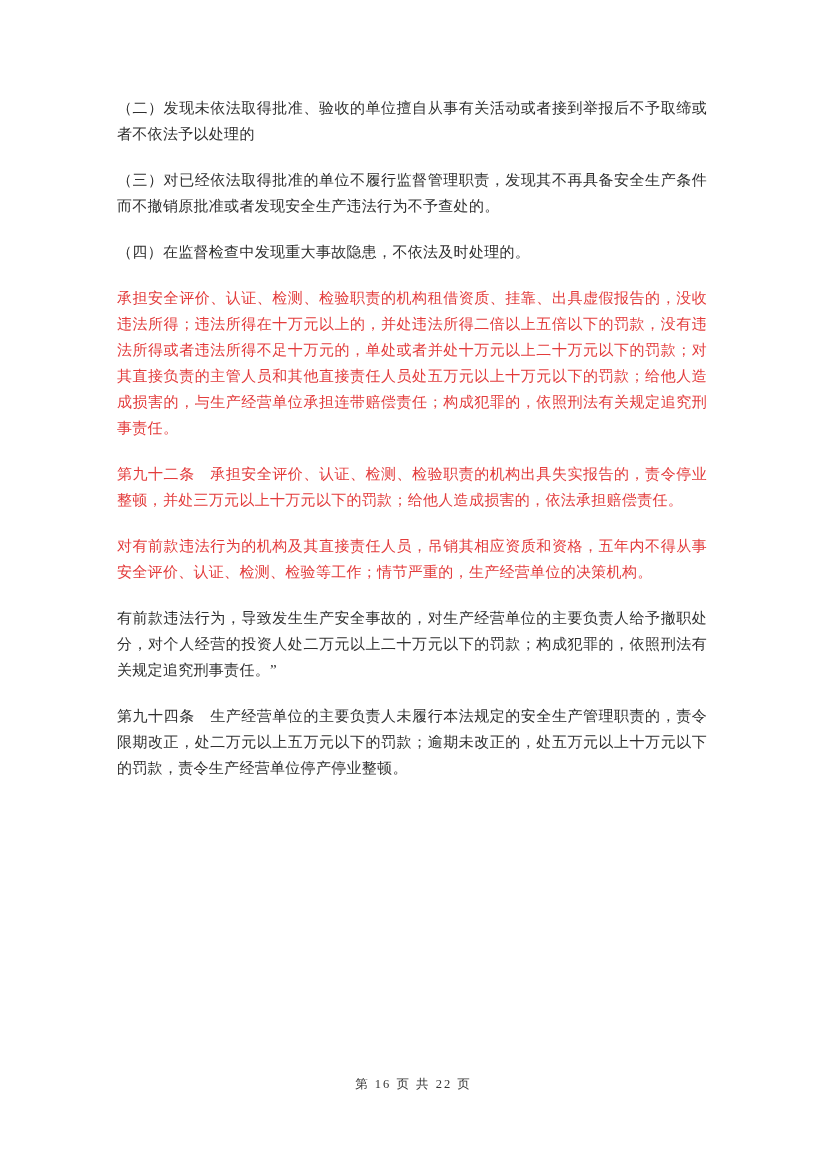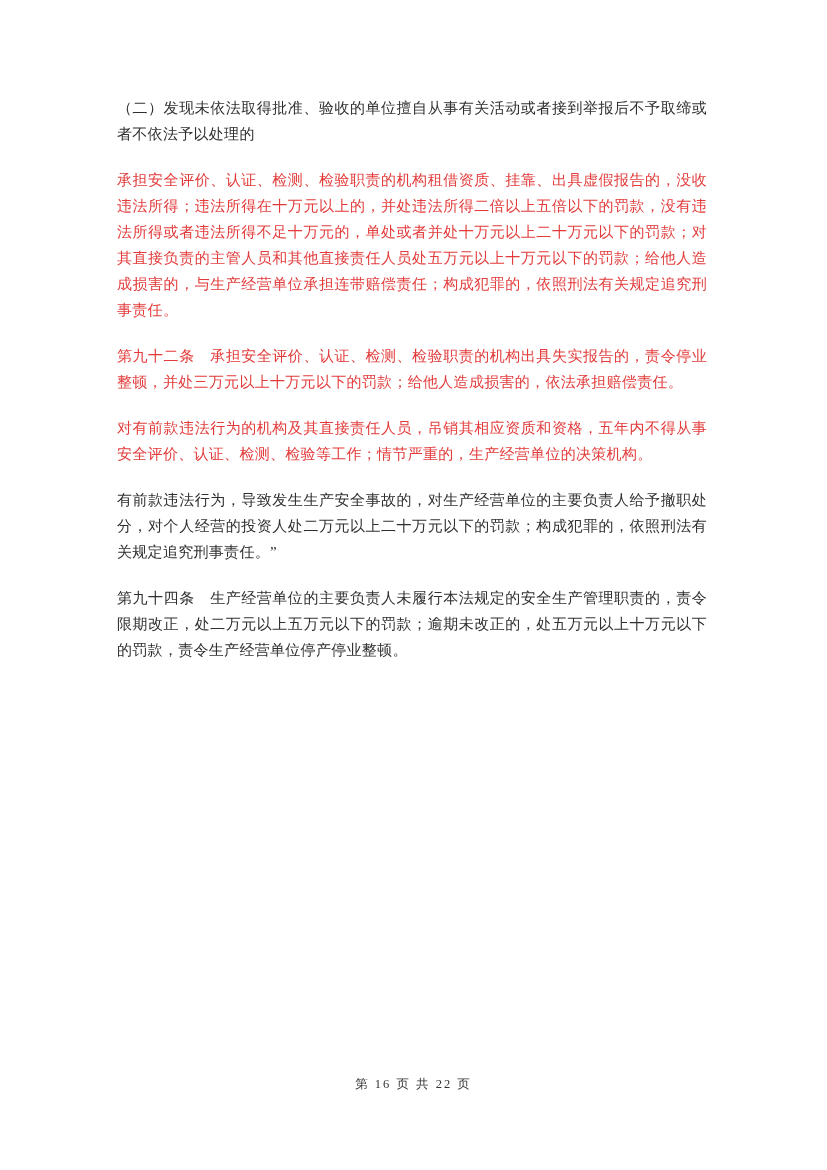--- a/index.html
+++ b/index.html
@@ -46,20 +46,22 @@
     letter-spacing: 2px;
     font-family: "Liberation Serif", "DejaVu Serif", serif;
   }
 </style>
 </head>
 <body>
 
 <div class="page">
   <div class="doc-body">
     <p class="para" data-color="black">（二）发现未依法取得批准、验收的单位擅自从事有关活动或者接到举报后不予取缔或者不依法予以处理的</p>
+    <p class="para" data-color="black">（三）对已经依法取得批准的单位不履行监督管理职责，发现其不再具备安全生产条件而不撤销原批准或者发现安全生产违法行为不予查处的。</p>
+    <p class="para" data-color="black">（四）在监督检查中发现重大事故隐患，不依法及时处理的。</p>
     <p class="para" data-color="red">承担安全评价、认证、检测、检验职责的机构租借资质、挂靠、出具虚假报告的，没收违法所得；违法所得在十万元以上的，并处违法所得二倍以上五倍以下的罚款，没有违法所得或者违法所得不足十万元的，单处或者并处十万元以上二十万元以下的罚款；对其直接负责的主管人员和其他直接责任人员处五万元以上十万元以下的罚款；给他人造成损害的，与生产经营单位承担连带赔偿责任；构成犯罪的，依照刑法有关规定追究刑事责任。</p>
     <p class="para" data-color="red">第九十二条　承担安全评价、认证、检测、检验职责的机构出具失实报告的，责令停业整顿，并处三万元以上十万元以下的罚款；给他人造成损害的，依法承担赔偿责任。</p>
     <p class="para" data-color="red">对有前款违法行为的机构及其直接责任人员，吊销其相应资质和资格，五年内不得从事安全评价、认证、检测、检验等工作；情节严重的，生产经营单位的决策机构。</p>
     <p class="para" data-color="black">有前款违法行为，导致发生生产安全事故的，对生产经营单位的主要负责人给予撤职处分，对个人经营的投资人处二万元以上二十万元以下的罚款；构成犯罪的，依照刑法有关规定追究刑事责任。”</p>
     <p class="para" data-color="black">第九十四条　生产经营单位的主要负责人未履行本法规定的安全生产管理职责的，责令限期改正，处二万元以上五万元以下的罚款；逾期未改正的，处五万元以上十万元以下的罚款，责令生产经营单位停产停业整顿。</p>
   </div>
 
   <div class="footer">
     <span>第 16 页 共 22 页</span>
   </div>

